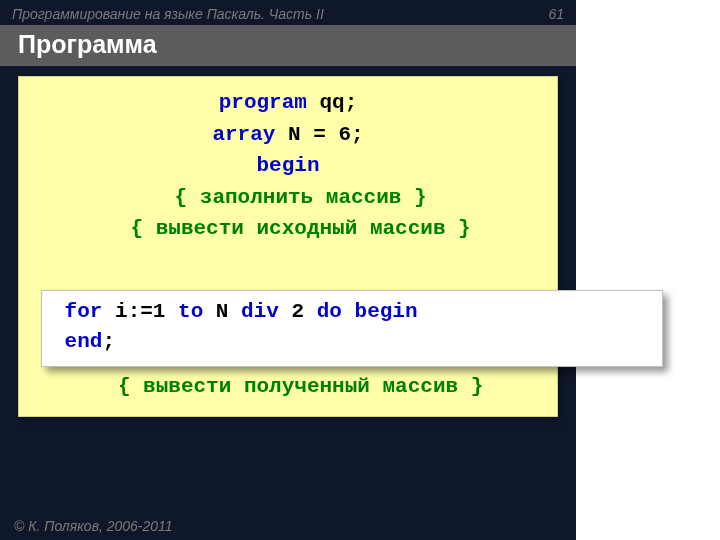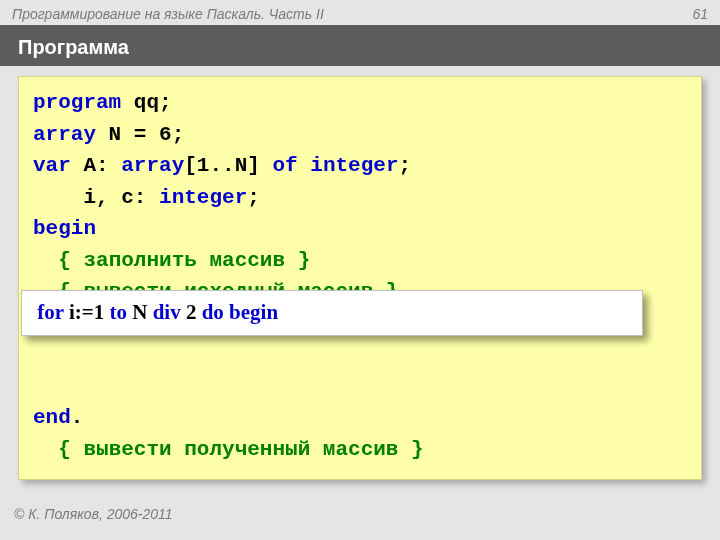--- a/index.html
+++ b/index.html
@@ -6,79 +6,80 @@
     margin: 0;
     padding: 0;
     width: 720px;
     height: 540px;
     background: #fff;
     font-family: Arial, Helvetica, sans-serif;
     overflow: hidden;
     position: relative;
   }
   .slide {
-    width: 720px;
+    width: 576px;
     height: 540px;
-    background: #e5e5e5;
+    background: #0f172a;
     position: relative;
   }
   .header {
     height: 22px;
     padding: 3px 12px 0 12px;
     display: flex;
     justify-content: space-between;
     align-items: center;
     color: #7a7a7a;
     font-size: 14px;
     font-style: italic;
   }
   .title-bar {
     background: #5c5c5c;
     color: #fff;
-    font-size: 20px;
+    font-size: 25px;
     font-weight: bold;
-    padding: 11px 18px 7px 18px;
+    padding: 5px 18px 7px 18px;
   }
   .content {
     padding: 10px 18px 0 18px;
     position: relative;
   }
   .code-box {
     background: #feffa8;
     border: 1px solid #d8d37a;
     box-shadow: 4px 4px 6px rgba(0,0,0,0.25);
     padding: 10px 14px 14px 14px;
     font-family: "Courier New", monospace;
     font-size: 21px;
     font-weight: bold;
     color: #000;
     line-height: 1.5;
     position: relative;
+    text-align: center;
   }
   .code-line { white-space: pre; }
   .blue { color: #0000d0; }
   .green { color: #008000; margin-top: 40px; }
   .overlay-box {
     position: absolute;
-    left: 21px;
+    left: 41px;
     top: 224px;
     width: 600px;
     background: #ffffff;
     border: 1px solid #c0c0c0;
     box-shadow: 5px 5px 7px rgba(0,0,0,0.4);
     padding: 6px 10px 8px 10px;
-    font-family: Liberation Serif, serif;
+    font-family: Liberation Mono, monospace;
     font-size: 21px;
     font-weight: bold;
     color: #000;
     line-height: 1.45;
   }
   .footer {
     position: absolute;
-    bottom: 18px;
+    bottom: 6px;
     left: 0;
     width: 720px;
     padding: 0 14px;
     box-sizing: border-box;
     display: flex;
     justify-content: space-between;
     color: #7a7a7a;
     font-size: 14px;
     font-style: italic;
   }
@@ -91,33 +92,32 @@
     <span>Программирование на языке Паскаль. Часть II</span>
     <span>61</span>
   </div>
 
   <div class="title-bar">Программа</div>
 
   <div class="content">
     <div class="code-box">
       <div class="code-line"><span class="blue">program</span><span> qq;</span></div>
       <div class="code-line"><span class="blue">array</span><span> N = 6;</span></div>
-      <div class="code-line"><span class="blue">var</span><span> A: </span><span class="blue">array</span><span>[1..N] </span><span class="blue">of</span><span> </span><span class="blue">integer</span><span>;</span></div>
-      <div class="code-line"><span>    i, c: </span><span class="blue">integer</span><span>;</span></div>
       <div class="code-line"><span class="blue">begin</span></div>
       <div class="code-line"><span>  </span><span class="green">{ заполнить массив }</span></div>
       <div class="code-line"><span>  </span><span class="green">{ вывести исходный массив }</span></div>
       <div class="code-line">&nbsp;</div>
       <div class="code-line">&nbsp;</div>
       <div class="code-line">&nbsp;</div>
       <div class="code-line"><span class="blue">end</span><span>.</span></div>
       <div class="code-line"><span>  </span><span class="green">{ вывести полученный массив }</span></div>
     </div>
 
     <div class="overlay-box">
       <div class="code-line"><span> </span><span class="blue">for</span><span> i:=1 </span><span class="blue">to</span><span> N </span><span class="blue">div</span><span> 2 </span><span class="blue">do</span><span> </span><span class="blue">begin</span></div>
+      <div class="code-line"><span> </span><span class="blue">end</span><span>;</span></div>
     </div>
   </div>
 
   <div class="footer">
     <span>© К. Поляков, 2006-2011</span>
   </div>
 </div>
 
 </body></html>

